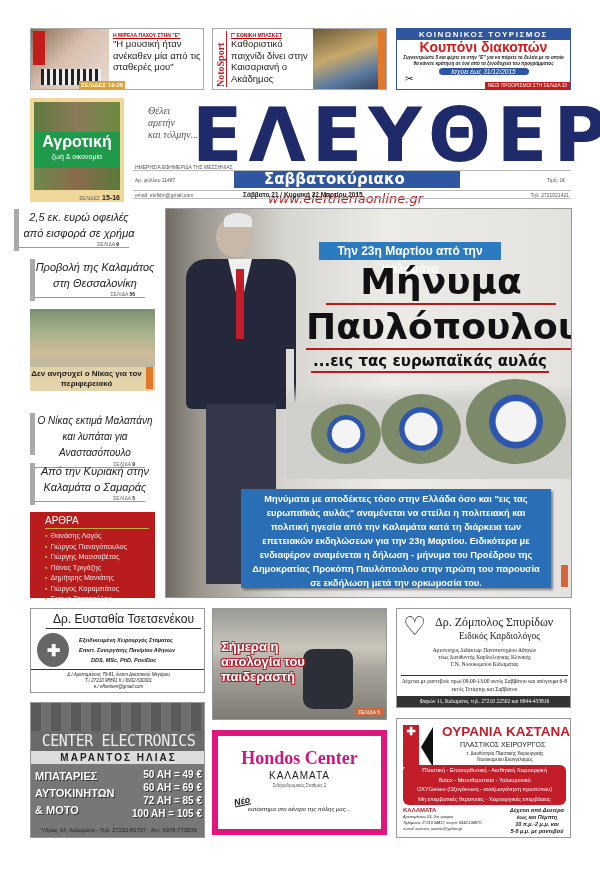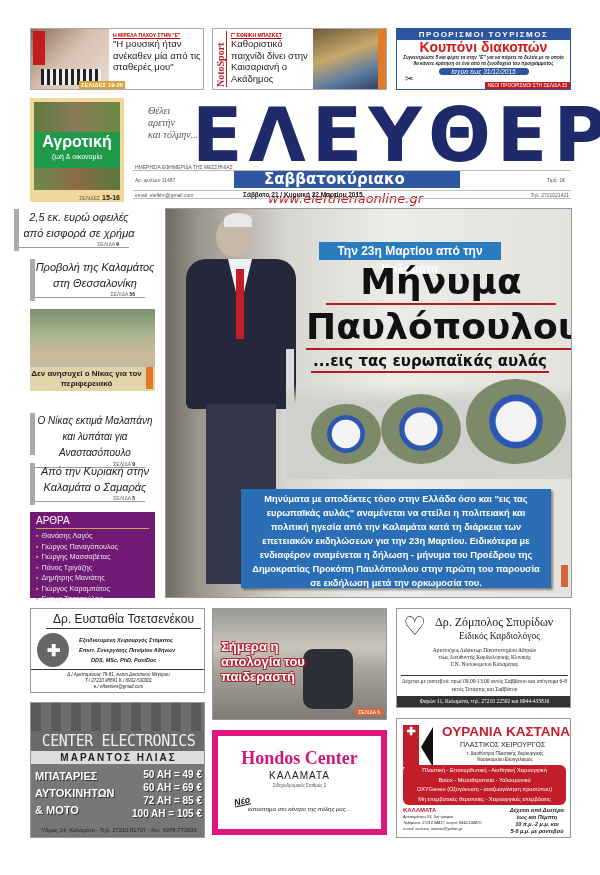--- a/index.html
+++ b/index.html
@@ -17,21 +17,21 @@
   .smallinfo { font-size: 5px; color: #555; }
   .url { font-family: "DejaVu Sans", sans-serif; font-weight: normal; font-style: italic; color: #c31c1c; font-size: 13px; margin-top: 33px; }
   .bluebar { background: #2f56a0; color: #fff; font-weight: bold; font-family: "DejaVu Sans", sans-serif; font-size: 15px; padding-left: 30px; }
 
   
   .side-item { border-left: 5px solid #aaa; text-align: center; }
   .side-item .t { font-style: italic; font-size: 11px; line-height: 16px; color: #222; }
   .side-item .pg { font-size: 5px; color: #666; text-align: right; border-bottom: 1px solid #999; margin-right: 10px; padding-right: 10px; }
   .pg b { color: #222; }
 
-  .arthra { background: #701a75; color: #fff; }
+  .arthra { background: #b91c1c; color: #fff; padding-left: 9px; }
   .arthra .h { font-size: 10px; border-bottom: 1px solid #c9a94a; margin: 0 6px; padding: 3px 0 2px; }
   .arthra li { list-style: none; font-size: 7.2px; line-height: 10.5px; color: #e8e8e8; padding-left: 6px; }
   .arthra li::before { content: "\25AA"; color: #d9b44a; margin-right: 3px; }
 
   
   .main { background: linear-gradient(90deg,#6f6a63 0%, #9a958c 8%, #d8d6d1 30%, #ecebe8 55%, #e3e2df 100%); border: 1px solid #999; overflow: hidden; }
   .tag-blue { background: #2b7bc0; color: #fff; font-weight: bold; font-size: 12px; text-align: center; }
   .headline { font-family: "DejaVu Sans", sans-serif; font-weight: bold; color: #111; text-align: center; }
   .underline-red { border-bottom: 2px solid #b51d1d; }
   .lede { background: #2a6fb5; color: #fff; font-weight: bold; font-size: 9.3px; line-height: 14px; text-align: center; box-shadow: 2px 2px 2px rgba(0,0,0,0.4); }
@@ -61,21 +61,21 @@
   </div>
   <div class="abs" style="left:18px;top:3px;width:80px;">
     <div class="kicker">Γ' ΕΘΝΙΚΗ ΜΠΑΣΚΕΤ</div>
     <div class="body">Καθοριστικό παιχνίδι δίνει στην Καισαριανή ο Ακάδημος</div>
   </div>
   <div class="abs" style="left:100px;top:0;width:75px;height:62px;background:linear-gradient(160deg,#6b5a3a,#c8a96b 40%,#5a7aa0 70%,#2b3550);"></div>
   <div class="abs" style="right:0;top:0;width:8px;height:62px;background:#e07a2a;"></div>
 </div>
 
 <div class="abs teaser" style="left:396px;top:28px;width:175px;height:62px;border:1px solid #2f56a0;">
-  <div style="background:#2f56a0;color:#fff;font-weight:bold;font-size:8px;text-align:center;letter-spacing:1.5px;height:11px;line-height:11px;">ΠΡΟΟΡΙΣΜΟΙ ΤΟΥΡΙΣΜΟΣ</div>
+  <div style="background:#2f56a0;color:#fff;font-weight:bold;font-size:8px;text-align:center;letter-spacing:1.5px;height:11px;line-height:11px;">ΚΟΙΝΩΝΙΚΟΣ ΤΟΥΡΙΣΜΟΣ</div>
   <div style="color:#d01c1c;font-weight:bold;font-size:14px;text-align:center;line-height:15px;">Κουπόνι διακοπών</div>
   <div style="font-size:4.6px;font-style:italic;font-weight:bold;text-align:center;padding:0 6px;line-height:5.5px;">Συγκεντρώστε 5 και φέρτε τα στην "Ε" για να πάρετε το δελτίο με το οποίο θα κάνετε κράτηση σε ένα από τα ξενοδοχεία του προγράμματος</div>
   <div style="margin:2px auto 0;width:90px;background:#2f56a0;color:#fff;font-size:6.5px;font-style:italic;text-align:center;border-radius:5px;">Ισχύει έως 31/12/2015</div>
   <div class="abs" style="left:8px;top:44px;font-size:10px;">✂</div>
   <div class="abs" style="right:0;bottom:0;background:#c31c1c;color:#fff;font-size:4.8px;padding:1px 3px;">ΝΕΟΙ ΠΡΟΟΡΙΣΜΟΙ ΣΤΗ ΣΕΛΙΔΑ 33</div>
 </div>
 
 <div class="abs" style="left:30px;top:98px;width:94px;height:104px;background:#f1d79a;">
   <div class="abs" style="left:4px;top:4px;width:86px;height:30px;background:linear-gradient(90deg,#5e7a3e,#8a7b5a 50%,#6c8b40);"></div>
   <div class="abs" style="left:4px;top:34px;width:86px;height:36px;background:#1e9a4a;color:#fff;text-align:center;">

